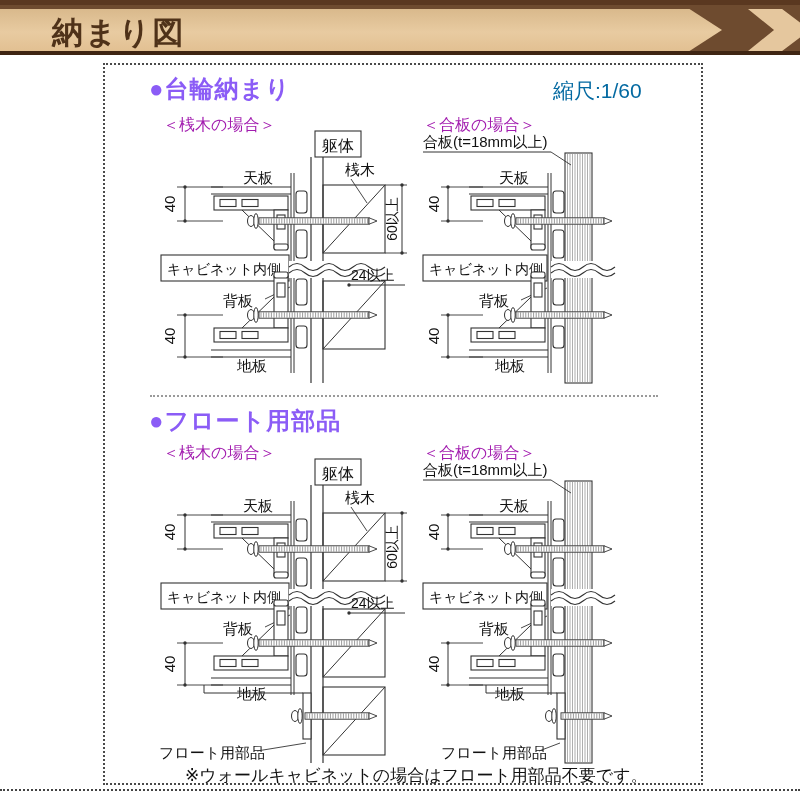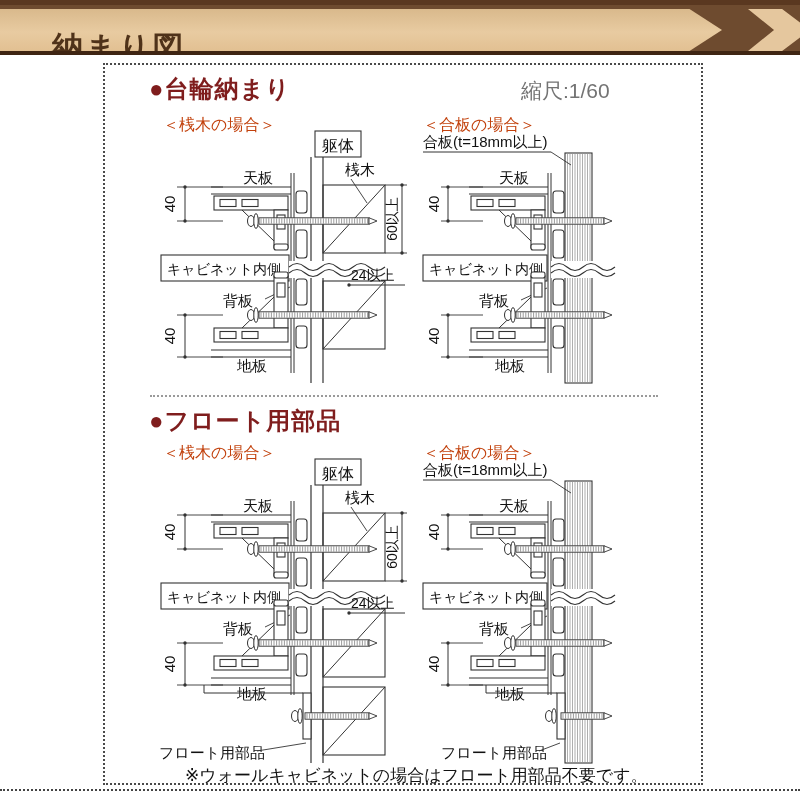--- a/index.html
+++ b/index.html
@@ -16,37 +16,37 @@
     border-top:5px solid #5a3820;box-sizing:border-box;
     border-bottom:4px solid #3f2513;
   }
   .banner .ribbon{
     position:absolute;left:0;top:4px;height:42px;width:722px;
     background:linear-gradient(180deg,#d9b98c 0%,#e8cba1 55%,#e2c092 100%);
     clip-path:polygon(0 0,95.5% 0,100% 50%,95.5% 100%,0 100%);
   }
   .banner .ribbon .title{
     position:absolute;left:52px;top:3px;
-    font-size:31px;font-weight:700;color:#4f3219;letter-spacing:2px;margin-top:15px;
+    font-size:31px;font-weight:700;color:#4f3219;letter-spacing:2px;
   }
   .banner .chev{
     position:absolute;right:-10px;top:4px;height:42px;width:62px;
     background:#e5c79e;
     clip-path:polygon(0 0,55% 0,100% 50%,55% 100%,0 100%,42% 50%);
   }
   
   .panel{
     position:absolute;left:103px;top:63px;width:600px;height:722px;
     border:2px dotted #4a4a4a;background:#fff;box-sizing:border-box;
   }
-  .sec-head{position:absolute;left:44px;font-size:24px;font-weight:700;color:#7f1d1d;letter-spacing:1px;}
+  .sec-head{position:absolute;left:44px;font-size:24px;font-weight:700;color:#8b5cf6;letter-spacing:1px;}
   .h1{top:8px;}
   .h2{top:340px;}
-  .scale{position:absolute;left:416px;top:12px;font-size:21px;color:#737373;}
-  .case{position:absolute;font-size:16px;color:#c2410c;font-family:Liberation Mono, monospace;}
+  .scale{position:absolute;left:448px;top:12px;font-size:21px;color:#0369a1;}
+  .case{position:absolute;font-size:16px;color:#a21caf;font-family:Liberation Mono, monospace;}
   .c1l{left:58px;top:50px;}
   .c1r{left:318px;top:50px;}
   .c2l{left:58px;top:378px;}
   .c2r{left:318px;top:378px;}
   .diag{position:absolute;}
   .divider{position:absolute;left:45px;top:330px;width:508px;border-top:2px dotted #9a9a9a;}
   .footnote{position:absolute;left:80px;top:699px;font-size:17px;color:#111;background:rgba(255,255,255,.0);}
   .bottom-rule{position:absolute;left:0;top:789px;width:800px;border-top:2px dotted #444;}
 </style>
 </head>

